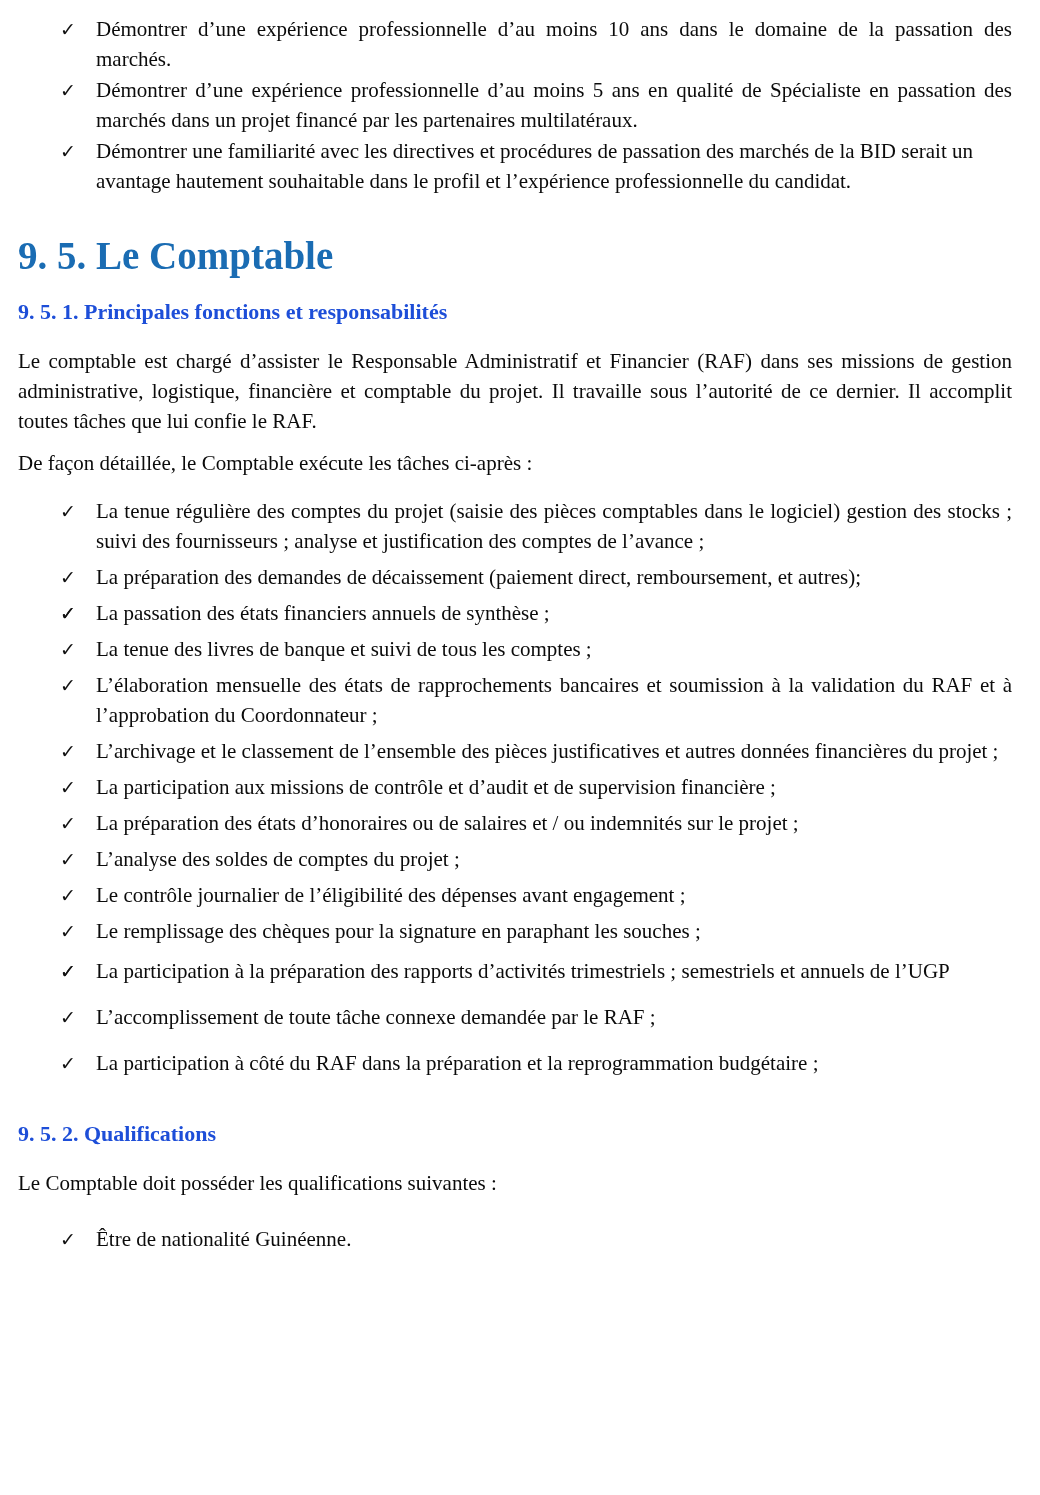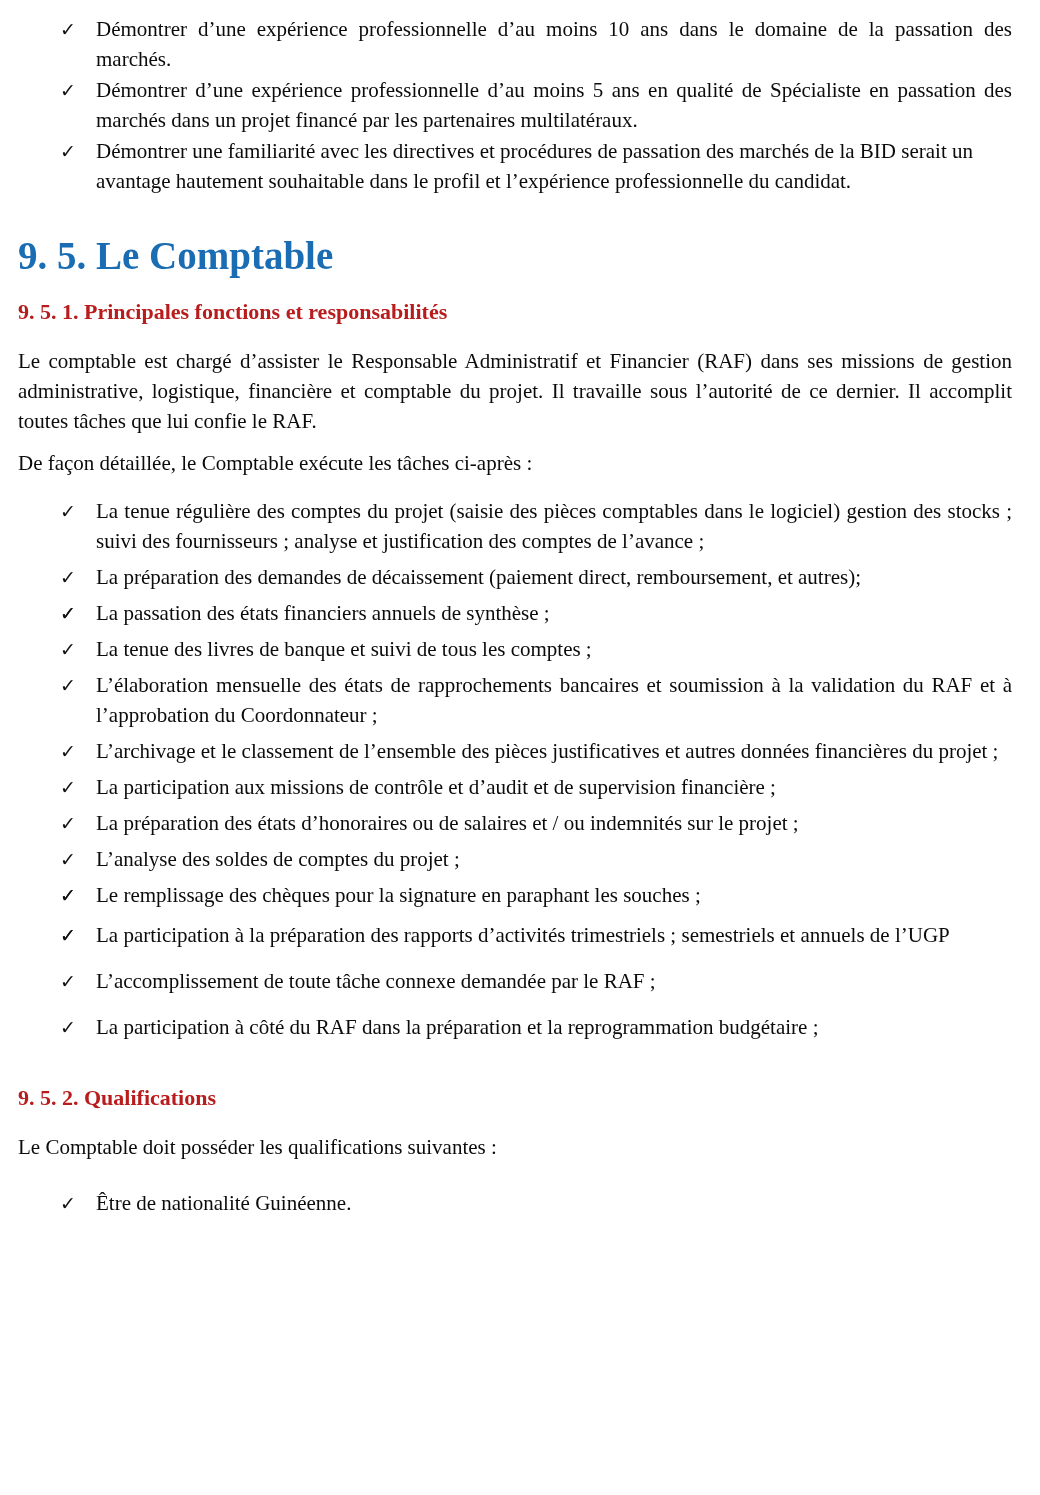--- a/index.html
+++ b/index.html
@@ -50,21 +50,21 @@
     font-size:39px;
     line-height:36px;
     font-weight:bold;
     color:var(--accent);
     margin:42px 0 0 0;
   }
   h2.sub-title{
     font-size:22px;
     line-height:28px;
     font-weight:bold;
-    color:#b91c1c;
+    color:#1d4ed8;
     margin:24px 0 0 0;
   }
   h2.sub-title.quals-title{margin-top:42px;}
   p.body{margin:20px 0 0 0;}
   p.lead{margin:12px 0 0 0;}
   ul.tasks{margin-top:18px;}
   .top-list{margin-top:0;}
 </style>
 </head>
 <body>
@@ -129,20 +129,21 @@
     <li>
       <span class="check">✓</span>
       <span>La préparation des états d’honoraires ou de salaires et / ou indemnités sur le projet ;</span>
     </li>
     <li>
       <span class="check">✓</span>
       <span>L’analyse des soldes de comptes du projet ;</span>
     </li>
     <li>
       <span class="check">✓</span>
+      <span>Le contrôle journalier de l’éligibilité des dépenses avant engagement ;</span>
     </li>
     <li>
       <span class="check">✓</span>
       <span>Le remplissage des chèques  pour la signature en paraphant les souches ;</span>
     </li>
     <li class="gap-md">
       <span class="check">✓</span>
     </li>
     <li class="gap-md">
       <span class="check">✓</span>

